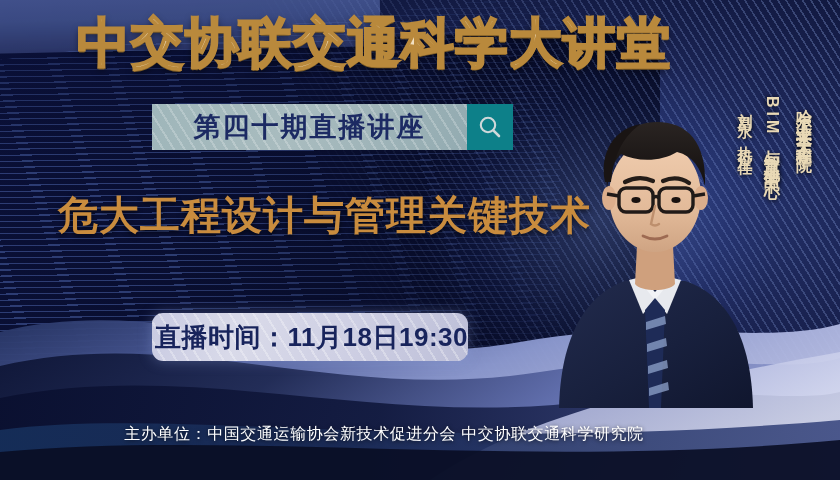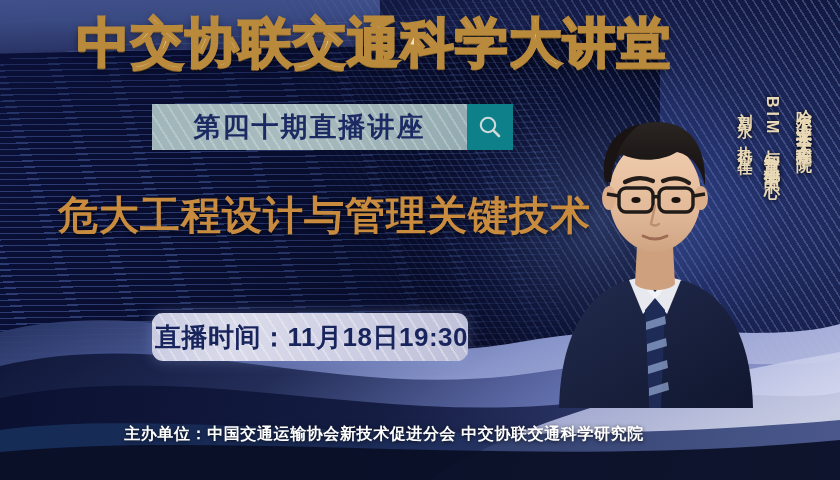--- a/index.html
+++ b/index.html
@@ -116,21 +116,21 @@
   }
   .time-pill span{
     position:relative;z-index:2;
     font-size:26px;font-weight:bold;color:#18245c;letter-spacing:.5px;
     white-space:nowrap;
   }
 
   
   .footer{
     position:absolute;left:0;top:424px;width:768px;text-align:center;
-    font-size:16px;font-weight:bold;color:#ffffff;letter-spacing:.6px;
+    font-size:16px;font-weight:normal;color:#ffffff;letter-spacing:.6px;
     text-shadow:0 1px 4px rgba(0,0,0,.75);
     white-space:nowrap;
   }
 
   
   .vcol{
     position:absolute;
     writing-mode:vertical-rl;
     font-weight:bold;
     color:#e9d9b6;

